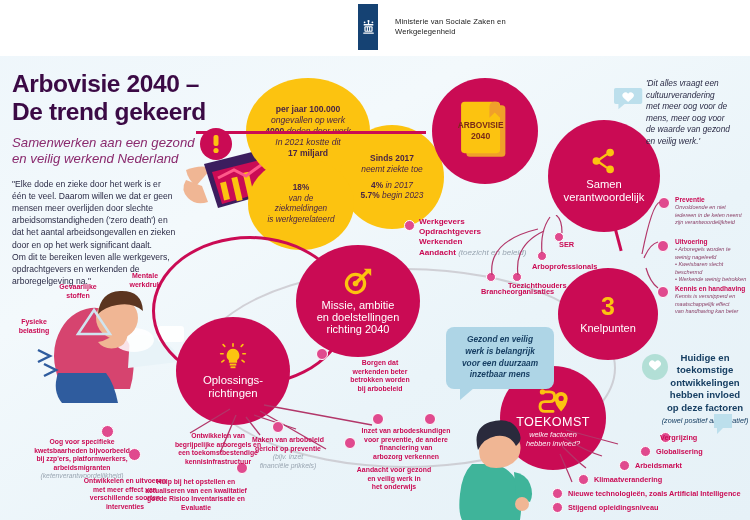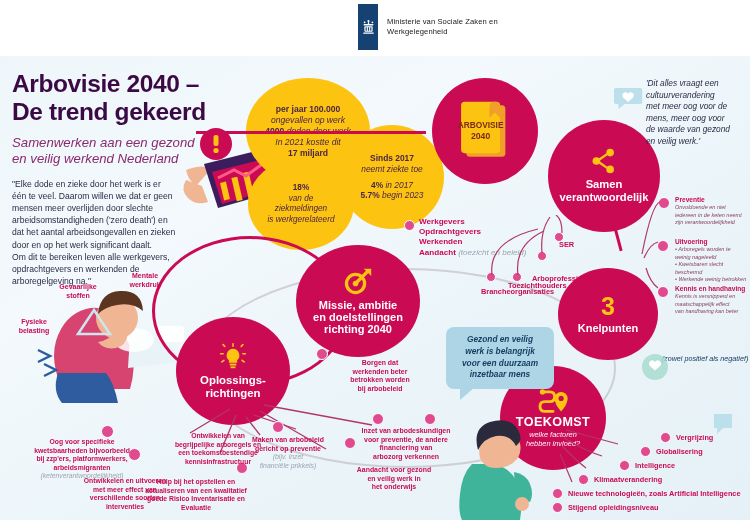--- a/index.html
+++ b/index.html
@@ -20,21 +20,21 @@
     position: absolute; left: 0; top: 0; width: 750px; height: 56px;
     background: #ffffff;
   }
   #ministry-logo { position: absolute; left: 358px; top: 4px; display: flex; align-items: center; }
   #ministry-bar {
     width: 20px; height: 46px; background: #154273;
     display: flex; align-items: center; justify-content: center;
   }
   #ministry-crest { width: 15px; height: 17px; }
   #ministry-text {
-    margin-left: 9px; color: #1a1a1a; font-size: 7.6px; line-height: 1.38;
+    margin-left: 17px; color: #1a1a1a; font-size: 7.6px; line-height: 1.38;
     font-family: "Liberation Sans", sans-serif; letter-spacing: .1px;
   }
 
   
   #title-block { position: absolute; left: 12px; top: 70px; width: 245px; }
   #main-title {
     color: #3b0a45; font-size: 24.5px; font-weight: bold; line-height: 1.14;
     letter-spacing: -.4px; white-space: pre-line;
   }
   #subtitle {
@@ -46,21 +46,21 @@
     white-space: pre-line; width: 232px;
   }
 
   
   .circle-node {
     position: absolute; border-radius: 50%;
     background: #ca0b54; display: flex; flex-direction: column;
     align-items: center; justify-content: center; text-align: center;
     color: #ffffff;
   }
-  .circle-node .cn-label { font-weight: bold; line-height: 1.12; }
+  .circle-node .cn-label { font-weight: normal; line-height: 1.12; }
   .circle-node .cn-sub { font-size: 7.4px; font-style: italic; line-height: 1.2; margin-top: 2px; opacity:.95;}
 
   .yellow-bubble {
     position: absolute; border-radius: 50%;
     background: #fcc310; color: #4a2545;
     display: flex; align-items: center; justify-content: center;
     text-align: center; font-style: italic; line-height: 1.28;
   }
   .yellow-bubble b { font-style: normal; font-weight: bold; }
 
@@ -314,21 +314,21 @@
     <div class="lbl" style="position:static;" data-name="stakeholder-werkenden">Werkenden</div>
     <div class="lbl" style="position:static;" data-name="stakeholder-overheid">
       <span>Aandacht</span><span class="muted"> (toezicht en beleid)</span>
     </div>
   </div>
 
   <div class="dot" data-name="stakeholder-dot-ser" style="left:554px; top:232px; width:10px; height:10px;"></div>
   <div class="lbl" data-name="stakeholder-label-ser" style="left:559px; top:240px; font-size:7.4px;">SER</div>
 
   <div class="dot" data-name="stakeholder-dot-arboprofessionals" style="left:537px; top:251px; width:10px; height:10px;"></div>
-  <div class="lbl" data-name="stakeholder-label-arboprofessionals" style="left:532px; top:262px; font-size:7.4px;margin-top:12px;">Arboprofessionals</div>
+  <div class="lbl" data-name="stakeholder-label-arboprofessionals" style="left:532px; top:262px; font-size:7.4px;">Arboprofessionals</div>
 
   <div class="dot" data-name="stakeholder-dot-toezichthouders" style="left:512px; top:272px; width:10px; height:10px;"></div>
   <div class="lbl" data-name="stakeholder-label-toezichthouders" style="left:508px; top:281px; font-size:7.4px;">Toezichthouders</div>
 
   <div class="dot" data-name="stakeholder-dot-brancheorganisaties" style="left:486px; top:272px; width:10px; height:10px;"></div>
   <div class="lbl" data-name="stakeholder-label-brancheorganisaties" style="left:481px; top:287px; font-size:7.4px;">Brancheorganisaties</div>
 
   <svg data-name="stakeholder-connector-lines" style="position:absolute; left:470px; top:215px; width:130px; height:80px;" viewBox="0 0 130 80">
     <g stroke="#b23669" stroke-width="1.2" fill="none">
       <path d="M92 18 q0 -14 -6 -18"></path>
@@ -440,40 +440,45 @@
 werkenden beter
 betrokken worden
 bij arbobeleid</div>
 
   <style>
     [data-name="oplossing-kennisinfrastructuur"] { left:152px !important; top:432px !important; width:132px !important; }
     [data-name="oplossing-rie"] { left:126px !important; top:478px !important; width:140px !important; }
   </style>
 
   <div data-name="toekomst-panel-heading" style="position:absolute; left:660px; top:352px; width:90px; text-align:center;">
+    <div data-name="toekomst-heading-text" style="font-size:9.6px; font-weight:bold; color:#173f63; line-height:1.3; white-space:pre-line;">Huidige en
+toekomstige
+ontwikkelingen
+hebben invloed
+op deze factoren</div>
     <div data-name="toekomst-heading-note" style="font-size:7.2px; font-style:italic; color:#173f63; margin-top:2px;">(zowel positief als negatief)</div>
   </div>
 
   <svg data-name="toekomst-connector-lines" style="position:absolute; left:556px; top:420px; width:110px; height:90px;" viewBox="0 0 110 90">
     <g stroke="#b23669" stroke-width="1.2" fill="none">
       <path d="M10 10 q30 8 52 14"></path>
       <path d="M8 18 q24 14 38 18"></path>
       <path d="M6 26 q16 16 24 22"></path>
       <path d="M4 34 q8 18 12 28"></path>
     </g>
   </svg>
 
   <div class="dot" data-name="factor-dot-vergrijzing" style="left:660px; top:432px; width:11px; height:11px;"></div>
-  <div class="lbl" data-name="factor-vergrijzing" style="left:676px; top:433px; font-size:7.3px;">Vergrijzing</div>
+  <div class="lbl" data-name="factor-vergrijzing" style="left:660px; top:433px; font-size:7.3px;">Vergrijzing</div>
 
   <div class="dot" data-name="factor-dot-globalisering" style="left:640px; top:446px; width:11px; height:11px;"></div>
   <div class="lbl" data-name="factor-globalisering" style="left:656px; top:447px; font-size:7.3px;">Globalisering</div>
 
   <div class="dot" data-name="factor-dot-arbeidsmarkt" style="left:619px; top:460px; width:11px; height:11px;"></div>
-  <div class="lbl" data-name="factor-arbeidsmarkt" style="left:635px; top:461px; font-size:7.3px;">Intelligence</div>
+  <div class="lbl" data-name="factor-arbeidsmarkt" style="left:635px; top:461px; font-size:7.3px;">Arbeidsmarkt</div>
 
   <div class="dot" data-name="factor-dot-klimaatverandering" style="left:578px; top:474px; width:11px; height:11px;"></div>
   <div class="lbl" data-name="factor-klimaatverandering" style="left:594px; top:475px; font-size:7.3px;">Klimaatverandering</div>
 
   <div class="dot" data-name="factor-dot-technologie" style="left:552px; top:488px; width:11px; height:11px;"></div>
   <div class="lbl" data-name="factor-technologie" style="left:568px; top:489px; font-size:7.3px;">Nieuwe technologieën, zoals Artificial Intelligence</div>
 
   <div class="dot" data-name="factor-dot-opleidingsniveau" style="left:552px; top:502px; width:11px; height:11px;"></div>
   <div class="lbl" data-name="factor-opleidingsniveau" style="left:568px; top:503px; font-size:7.3px;">Stijgend opleidingsniveau</div>
 

